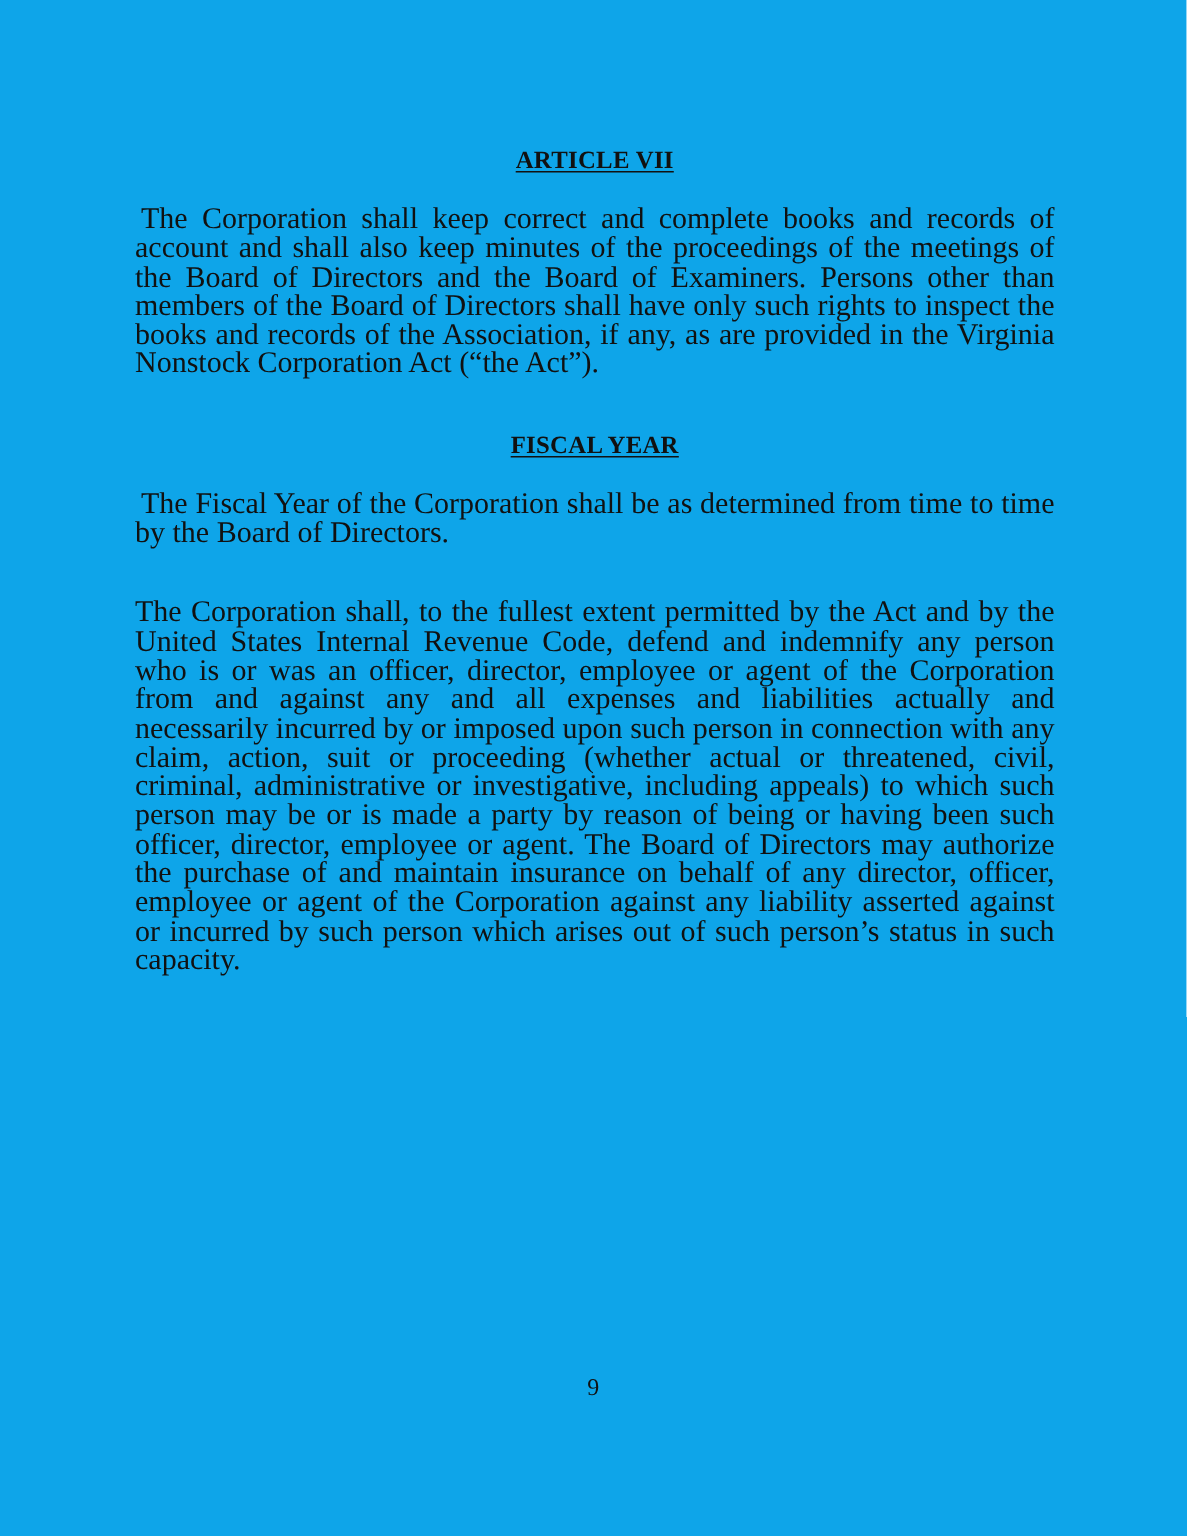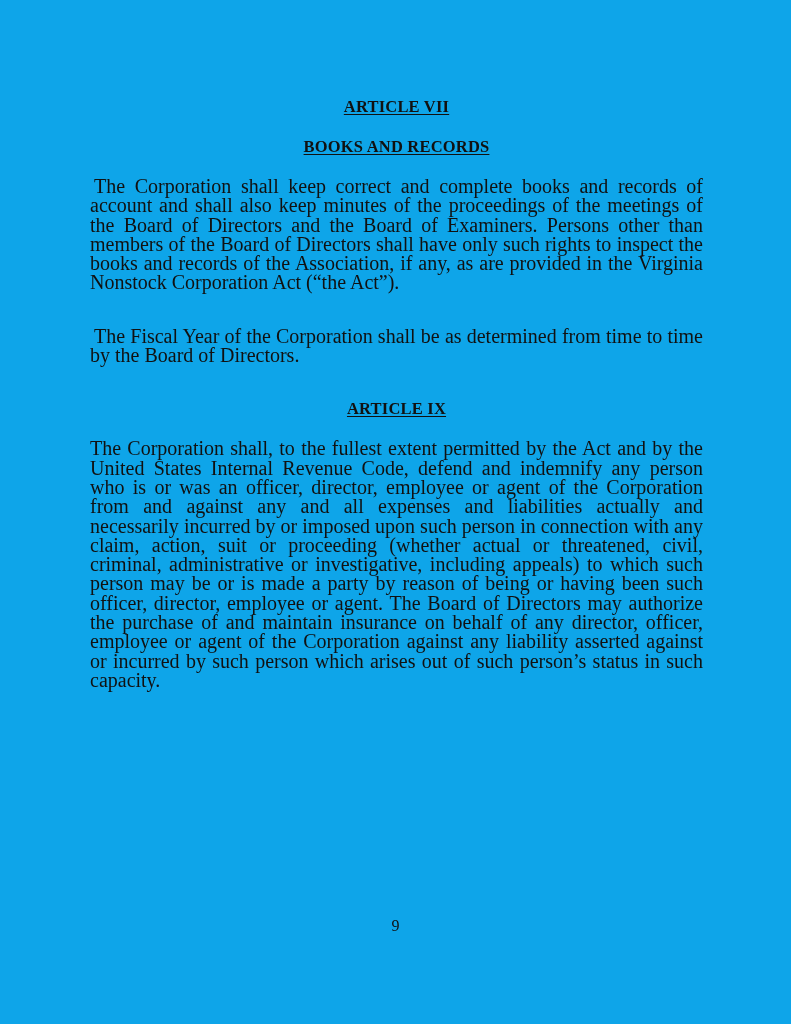--- a/index.html
+++ b/index.html
@@ -64,29 +64,28 @@
   }
 </style>
 </head>
 <body>
 
 <div class="page">
   <div class="content">
 
     <section class="doc-section">
       <h2 class="article-heading">ARTICLE VII</h2>
-      <h3 class="section-title">BOOKS AND RECORDS</h3>
       <p class="body-paragraph lead-space">The Corporation shall keep correct and complete books and records of account and shall also keep minutes of the proceedings of the meetings of the Board of Directors and the Board of Examiners. Persons other than members of the Board of Directors shall have only such rights to inspect the books and records of the Association, if any, as are provided in the Virginia Nonstock Corporation Act (“the Act”).</p>
     </section>
 
     <section class="doc-section">
+      <h3 class="section-title">FISCAL YEAR</h3>
       <p class="body-paragraph lead-space">The Fiscal Year of the Corporation shall be as determined from time to time by the Board of Directors.</p>
     </section>
 
     <section class="doc-section">
-      <h2 class="article-heading">ARTICLE IX</h2>
       <p class="body-paragraph">The Corporation shall, to the fullest extent permitted by the Act and by the United States Internal Revenue Code, defend and indemnify any person who is or was an officer, director, employee or agent of the Corporation from and against any and all expenses and liabilities actually and necessarily incurred by or imposed upon such person in connection with any claim, action, suit or proceeding (whether actual or threatened, civil, criminal, administrative or investigative, including appeals) to which such person may be or is made a party by reason of being or having been such officer, director, employee or agent. The Board of Directors may authorize the purchase of and maintain insurance on behalf of any director, officer, employee or agent of the Corporation against any liability asserted against or incurred by such person which arises out of such person’s status in such capacity.</p>
     </section>
 
   </div>
 
   <div class="page-number">9</div>
 </div>
 
 </body></html>

